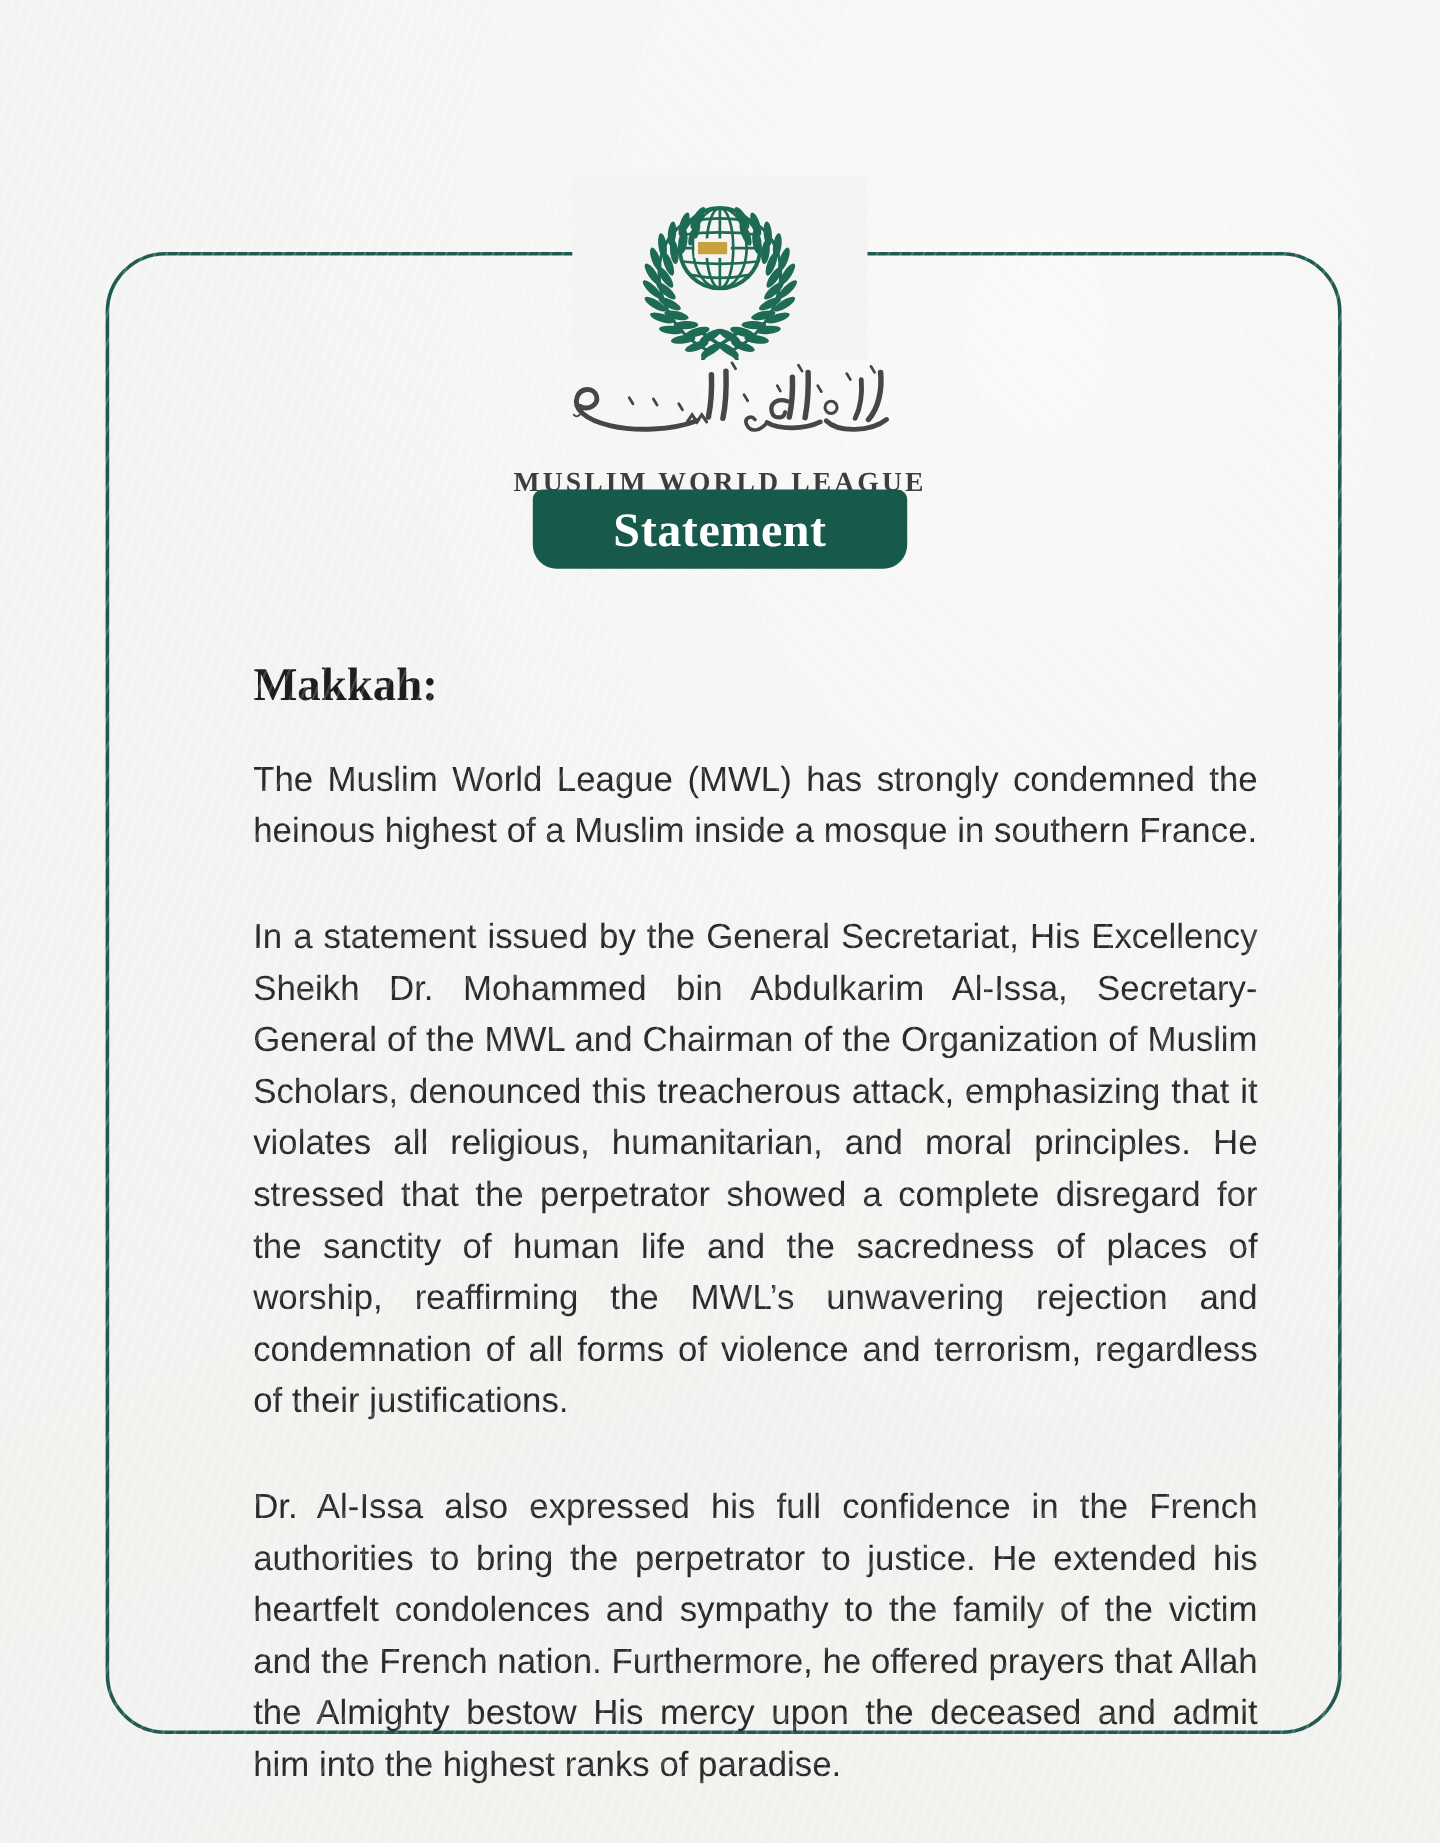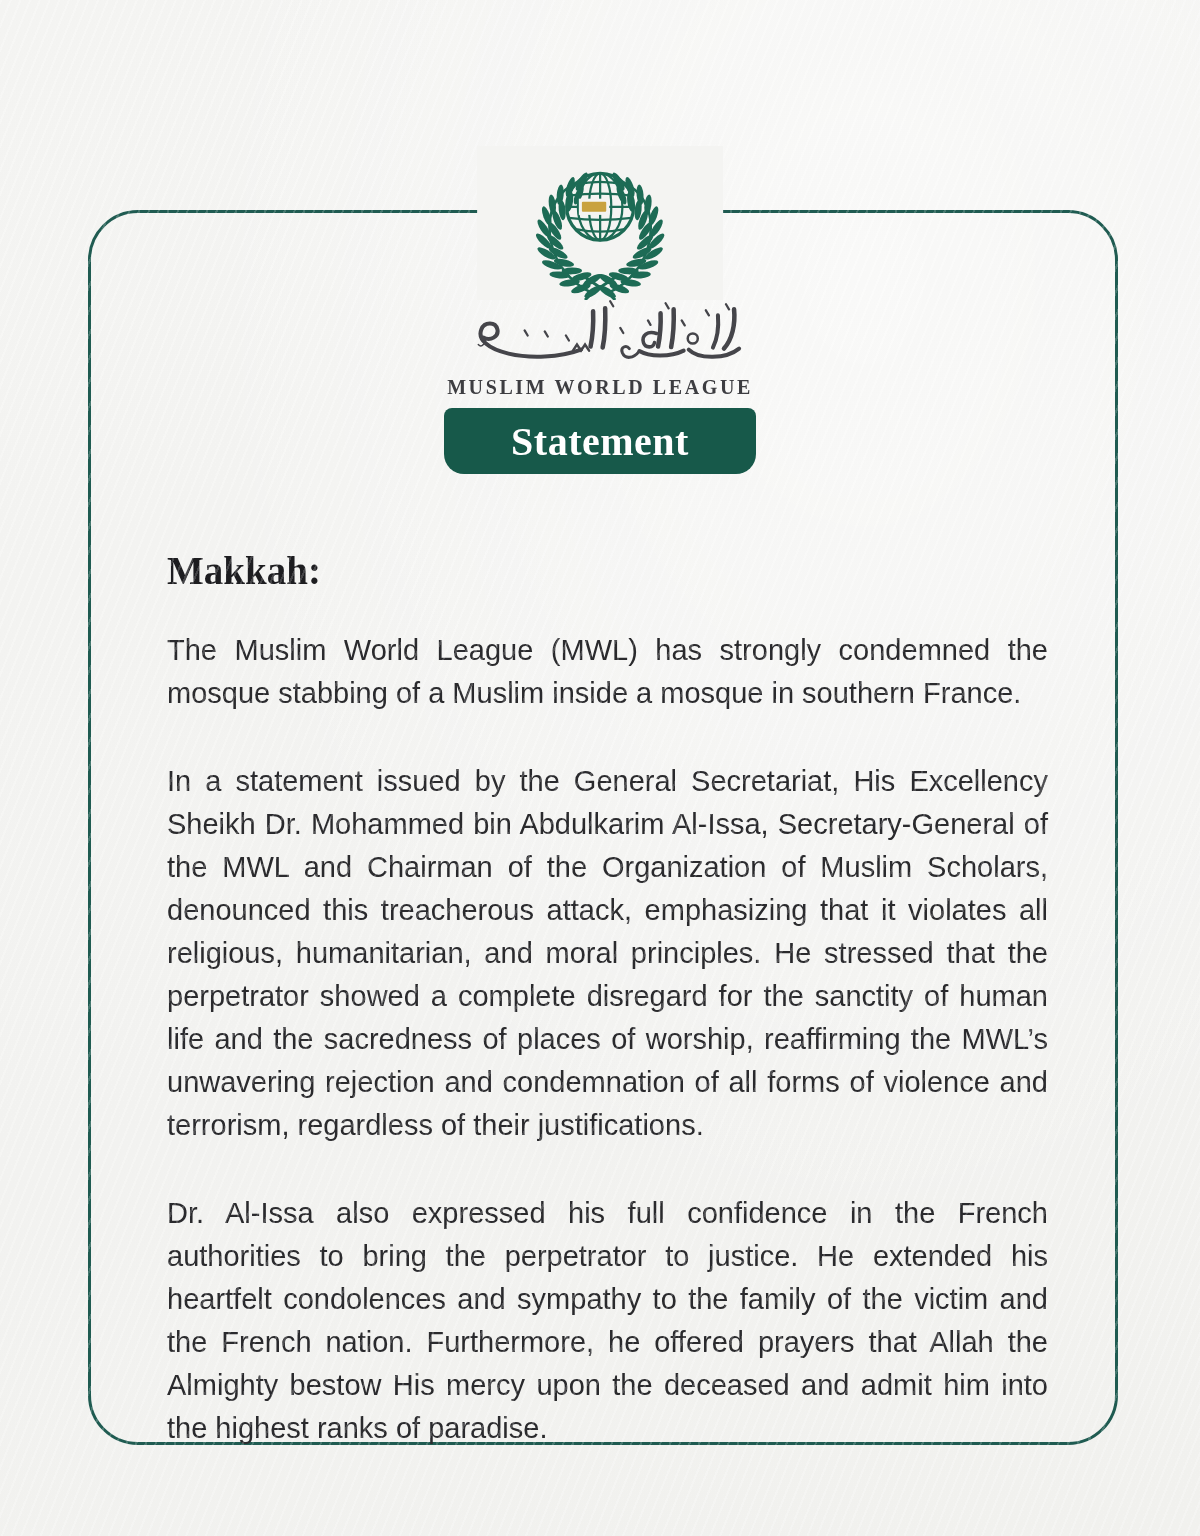--- a/index.html
+++ b/index.html
@@ -25,36 +25,36 @@
   .page::after{ 
     content:"";position:absolute;inset:0;pointer-events:none;
     background:repeating-linear-gradient(112deg, rgba(255,255,255,.35) 0 2px, rgba(0,0,0,.006) 2px 9px);
     opacity:.5;
   }
   .frame{
     position:absolute;left:88px;top:210px;
     width:1030px;height:1235px;
     border:3px solid var(--frame-teal);
     border-radius:50px;
-    padding:335px 67px 0 76px;
+    padding:335px 67px 0 120px;
   }
   .logo-block{
     position:absolute;top:146px;left:600px;transform:translateX(-50%);
     text-align:center;z-index:3;
   }
   .emblem-wrap{
     display:inline-block;background:var(--page-bg);padding:0 52px;
   }
   .emblem-wrap svg{display:block;width:142px;height:154px;}
   .calligraphy{margin-top:-4px;}
   .calligraphy svg{display:block;width:292px;height:76px;margin:0 auto;}
   .org-name{
     font-family:"Liberation Serif", serif;font-weight:bold;
-    font-size:20px;letter-spacing:2.6px;color:#3d3d41;
-    margin-top:0;white-space:nowrap;
+    font-size:23px;letter-spacing:2.6px;color:#3d3d41;
+    margin-top:12px;white-space:nowrap;
   }
   .banner{
     position:absolute;top:408px;left:600px;transform:translateX(-50%);
     width:312px;height:66px;background:var(--banner-teal);
     border-radius:8px 8px 20px 20px;
     display:flex;align-items:center;justify-content:center;z-index:3;
   }
   .banner-label{
     font-family:"Liberation Serif", serif;font-weight:bold;
     font-size:40px;color:#ffffff;letter-spacing:.5px;
@@ -72,21 +72,21 @@
     clip:rect(0 0 0 0);white-space:nowrap;
   }
 </style>
 </head>
 <body>
 
 <div class="page">
 
   <div class="frame">
     <h2 class="location-heading">Makkah:</h2>
-    <p class="para">The Muslim World League (MWL) has strongly condemned the mosque stabbing of a Muslim inside a mosque in southern France.</p>
+    <p class="para">The Muslim World League (MWL) has strongly condemned the heinous highest of a Muslim inside a mosque in southern France.</p>
     <p class="para">In a statement issued by the General Secretariat, His Excellency Sheikh Dr. Mohammed bin Abdulkarim Al-Issa, Secretary-General of the MWL and Chairman of the Organization of Muslim Scholars, denounced this treacherous attack, emphasizing that it violates all religious, humanitarian, and moral principles. He stressed that the perpetrator showed a complete disregard for the sanctity of human life and the sacredness of places of worship, reaffirming the MWL’s unwavering rejection and condemnation of all forms of violence and terrorism, regardless of their justifications.</p>
     <p class="para">Dr. Al-Issa also expressed his full confidence in the French authorities to bring the perpetrator to justice. He extended his heartfelt condolences and sympathy to the family of the victim and the French nation. Furthermore, he offered prayers that Allah the Almighty bestow His mercy upon the deceased and admit him into the highest ranks of paradise.</p>
   </div>
 
   <div class="logo-block">
     <div class="emblem-wrap">
       <svg viewBox="0 0 140 152" aria-hidden="true">
         <g fill="none" stroke="#1d6b55">
 
           <path d="M 64,146 C 36,134 20,108 20,80 C 20,60 30,44 47,36" stroke-width="2.5"></path>

